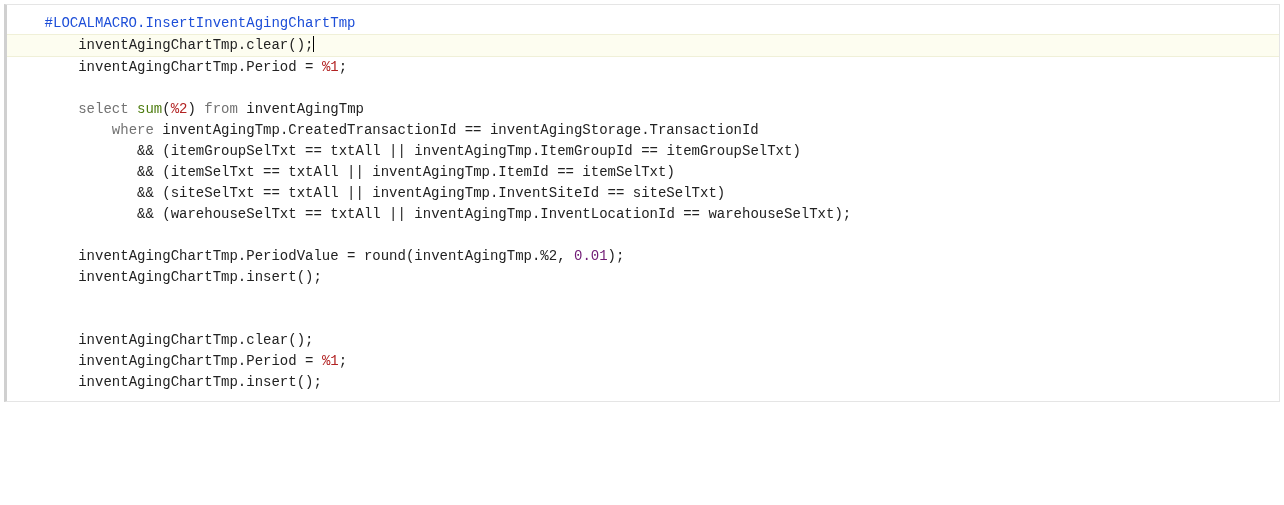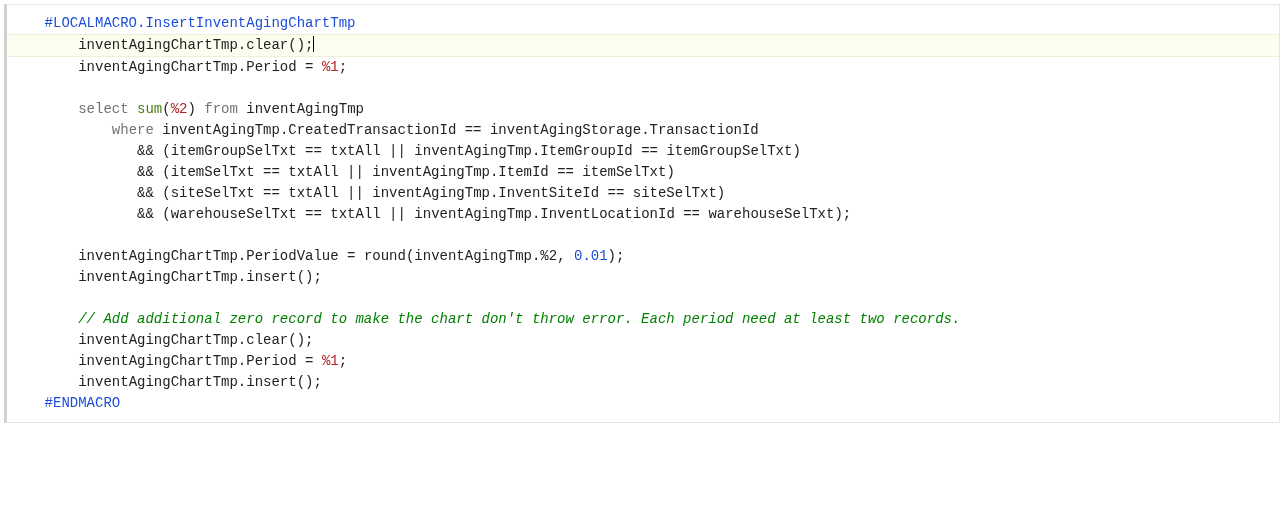--- a/index.html
+++ b/index.html
@@ -23,21 +23,21 @@
       min-height: 21px;
     }
     .line.highlighted {
       background: #fdfdf0;
       border-top: 1px solid #f0f0d8;
       border-bottom: 1px solid #f0f0d8;
     }
     .t-default { color: #222; }
     .t-keyword { color: #737373; }
     .t-type { color: #4d7c0f; }
-    .t-number { color: #1d4ed8; margin-top: 44px; }
+    .t-number { color: #701a75; margin-top: 44px; }
     .t-param { color: #b22222; }
     .t-comment { color: #008000; font-style: italic; }
     .t-macro { color: #1d4ed8; }
     .cursor {
       display: inline-block;
       width: 1px;
       height: 16px;
       background: #000;
       vertical-align: middle;
       position: relative;
@@ -72,24 +72,23 @@
   <div class="line"><span class="t-indent">               </span><span class="t-default">&amp;&amp; </span><span class="t-default">(</span><span class="t-default">warehouseSelTxt</span><span class="t-default"> == </span><span class="t-default">txtAll</span><span class="t-default"> || </span><span class="t-default">inventAgingTmp</span><span class="t-default">.InventLocationId</span><span class="t-default"> == </span><span class="t-default">warehouseSelTxt</span><span class="t-default">)</span><span class="t-default">;</span></div>
 
   <div class="line"></div>
 
   <div class="line"><span class="t-indent">        </span><span class="t-default">inventAgingChartTmp</span><span class="t-default">.PeriodValue</span><span class="t-default"> = </span><span class="t-default">round</span><span class="t-default">(</span><span class="t-default">inventAgingTmp</span><span class="t-default">.%2</span><span class="t-default">, </span><span class="t-number">0.01</span><span class="t-default">)</span><span class="t-default">;</span></div>
 
   <div class="line"><span class="t-indent">        </span><span class="t-default">inventAgingChartTmp</span><span class="t-default">.insert();</span></div>
 
   <div class="line"></div>
 
-  <div class="line"><span class="t-indent">        </span><span class="t-comment">// Add additional zero record to make the chart don't throw error. Each period need at least two records.</span></div>
+  <div class="line"><span class="t-indent">        </span></div>
 
   <div class="line"><span class="t-indent">        </span><span class="t-default">inventAgingChartTmp</span><span class="t-default">.clear();</span></div>
 
   <div class="line"><span class="t-indent">        </span><span class="t-default">inventAgingChartTmp</span><span class="t-default">.Period</span><span class="t-default"> = </span><span class="t-param">%1</span><span class="t-default">;</span></div>
 
 
   <div class="line"><span class="t-indent">        </span><span class="t-default">inventAgingChartTmp</span><span class="t-default">.insert();</span></div>
 
-  <div class="line"><span class="t-indent">    </span><span class="t-macro">#ENDMACRO</span></div>
 
 </div>
 
 </body></html>

